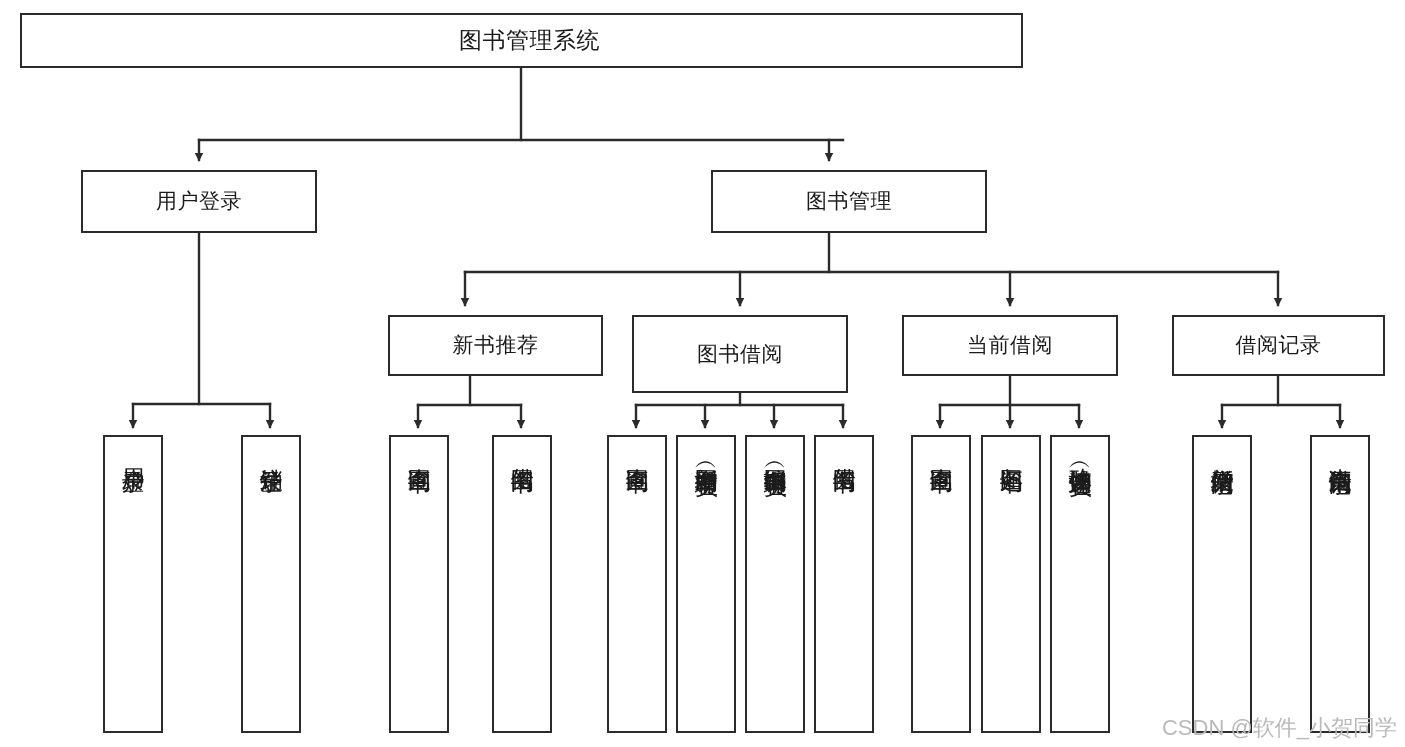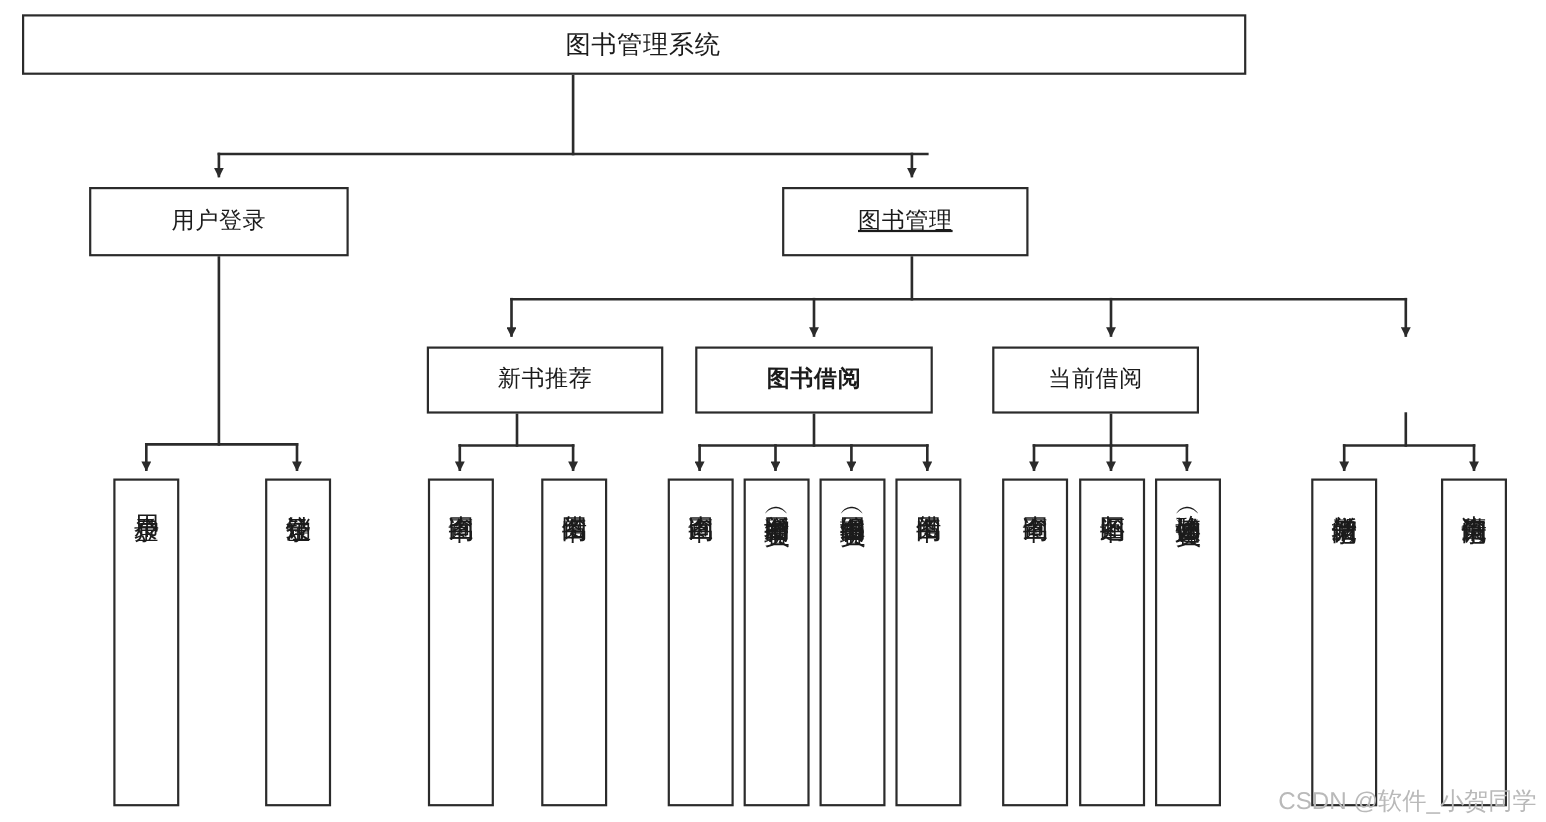--- a/index.html
+++ b/index.html
@@ -129,44 +129,47 @@
       <path d="M1010,405 L1010,427" marker-end="url(#arrow)"></path>
       <path d="M1079,405 L1079,427" marker-end="url(#arrow)"></path>
 
       <path d="M1278,376 L1278,405"></path>
       <path d="M1222,405 L1340,405"></path>
       <path d="M1222,405 L1222,427" marker-end="url(#arrow)"></path>
       <path d="M1340,405 L1340,427" marker-end="url(#arrow)"></path>
     </g>
   </svg>
 
-  <div class="node root" style="left:20px; top:13px; width:1113px; height:55px;padding-left:16px;">
+  <div class="node root" style="left:20px; top:13px; width:1003px; height:55px;padding-left:16px;">
     <span class="label">图书管理系统</span>
   </div>
 
   <div class="node branch" style="left:81px; top:170px; width:236px; height:63px;">
     <span class="label">用户登录</span>
   </div>
 
-  <div class="node branch" style="left:711px; top:170px; width:224px; height:63px;text-decoration:underline;">
+  <div class="node branch" style="left:711px; top:170px; width:276px; height:63px;">
     <span class="label">图书管理</span>
   </div>
 
   <div class="node branch" style="left:363px; top:315px; width:215px; height:61px;margin-left:25px;">
     <span class="label">新书推荐</span>
   </div>
 
-  <div class="node branch" style="left:632px; top:315px; width:216px; height:61px;font-weight:bold;">
+  <div class="node branch" style="left:632px; top:315px; width:216px; height:78px;">
     <span class="label">图书借阅</span>
   </div>
 
-  <div class="node branch" style="left:902px; top:315px; width:188px; height:61px;">
+  <div class="node branch" style="left:902px; top:315px; width:216px; height:61px;">
     <span class="label">当前借阅</span>
   </div>
 
+  <div class="node branch" style="left:1172px; top:315px; width:213px; height:61px;">
+    <span class="label">借阅记录</span>
+  </div>
 
   <div class="node leaf" style="left:103px; top:435px; width:60px; height:298px;">
     <span class="label">用户登录</span>
   </div>
 
   <div class="node leaf" style="left:241px; top:435px; width:60px; height:298px;">
     <span class="label">注销登录</span>
   </div>
 
   <div class="node leaf" style="left:389px; top:435px; width:60px; height:298px;">

